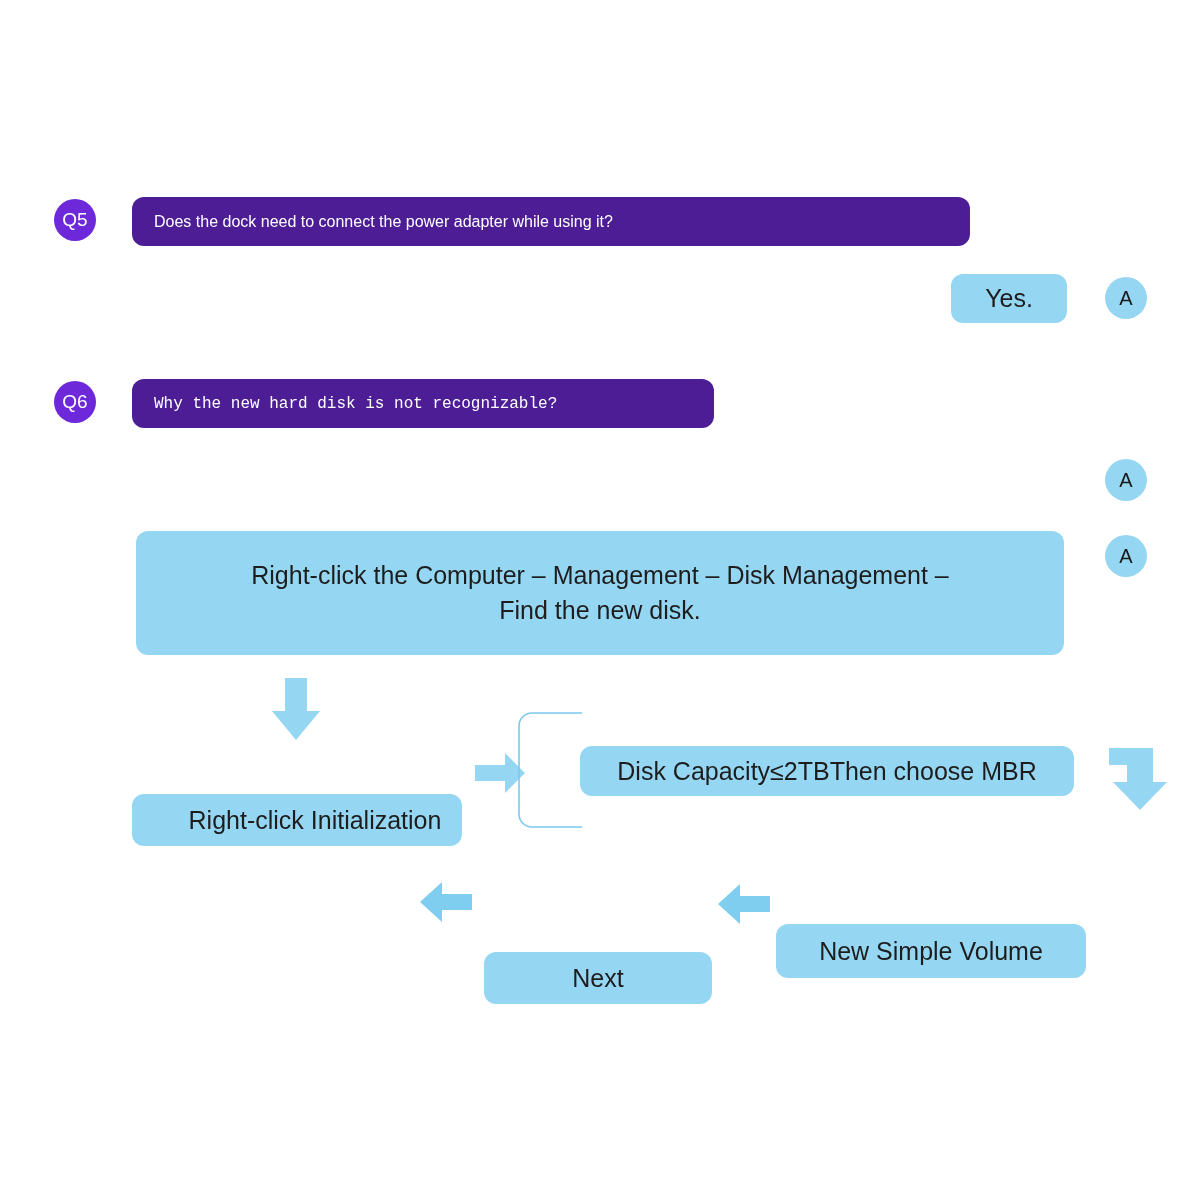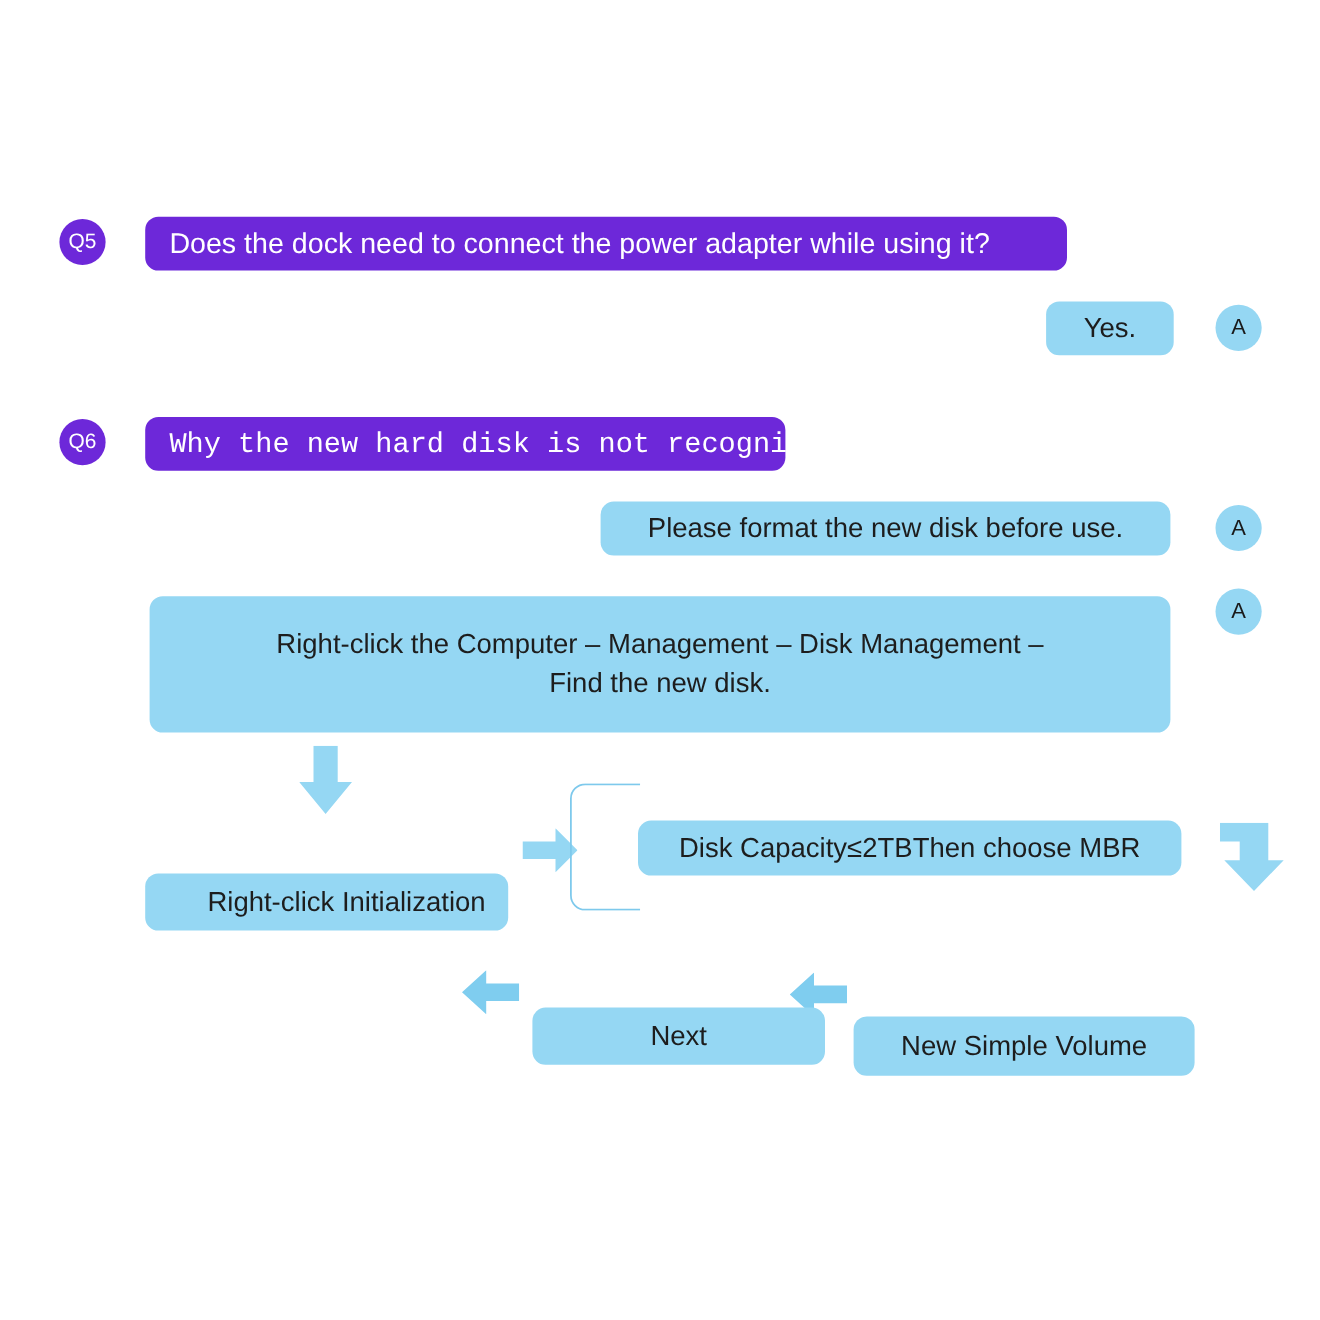--- a/index.html
+++ b/index.html
@@ -42,24 +42,24 @@
     border-radius: 50%;
     background: #95D7F3;
     color: #1a1a1a;
     font-size: 20px;
     display: flex;
     align-items: center;
     justify-content: center;
   }
   .q-bubble {
     position: absolute;
-    background: #6d28d9;
+    background: #4c1d95;
     color: #ffffff;
     border-radius: 12px;
-    font-size: 26px;
+    font-size: 16px;
     display: flex;
     align-items: center;
     padding: 4px 22px;
     box-sizing: border-box;
     white-space: nowrap;
   }
   .a-bubble {
     position: absolute;
     background: #95D7F3;
     color: #1d1d1d;
@@ -107,25 +107,24 @@
   <div class="q-bubble" style="left:132px; top:197px; width:838px; height:49px;">Does the dock need to connect the power adapter while using it?</div>
 
   <div class="a-bubble" style="left:951px; top:274px; width:116px; height:49px;">Yes.</div>
 
   <div class="a-badge" style="left:1105px; top:277px;">A</div>
 
   <div class="q-badge" style="left:54px; top:381px;">Q6</div>
 
   <div class="q-bubble" style="left:132px; top:379px; width:582px; height:49px;font-family:Liberation Mono, monospace;">Why the new hard disk is not recognizable?</div>
 
-  <div class="a-bubble" style="left:546px; top:456px; width:518px; height:49px;">Please format the new disk before use.</div>
 
   <div class="a-badge" style="left:1105px; top:459px;">A</div>
 
-  <div class="a-bubble" style="left:136px; top:542px; width:928px; height:124px; padding:16px 90px;">Right-click the Computer – Management – Disk Management – Find the new disk.</div>
+  <div class="a-bubble" style="left:136px; top:531px; width:928px; height:124px; padding:16px 90px;">Right-click the Computer – Management – Disk Management – Find the new disk.</div>
 
   <div class="a-badge" style="left:1105px; top:535px;">A</div>
 
   <div class="arrow" style="left:272px; top:678px;">
     <svg width="48" height="62" viewBox="0 0 48 62">
       <path d="M13 0 L35 0 L35 33 L48 33 L24 62 L0 33 L13 33 Z" fill="#95D7F3"></path>
     </svg>
   </div>
 
   <div class="flow-box" style="left:132px; top:746px; width:330px; height:52px;padding-left:36px;">Right-click Initialization</div>
@@ -152,21 +151,21 @@
   </div>
 
   <div class="flow-box" style="left:776px; top:876px; width:310px; height:54px;">New Simple Volume</div>
 
   <div class="arrow" style="left:718px; top:884px;">
     <svg width="52" height="40" viewBox="0 0 52 40">
       <path d="M52 12 L22 12 L22 0 L0 20 L22 40 L22 28 L52 28 Z" fill="#7FCDEF"></path>
     </svg>
   </div>
 
-  <div class="flow-box" style="left:484px; top:868px; width:266px; height:52px;">Next</div>
+  <div class="flow-box" style="left:484px; top:904px; width:228px; height:52px;">Next</div>
 
   <div class="arrow" style="left:420px; top:882px;">
     <svg width="52" height="40" viewBox="0 0 52 40">
       <path d="M52 12 L22 12 L22 0 L0 20 L22 40 L22 28 L52 28 Z" fill="#7FCDEF"></path>
     </svg>
   </div>
 
 
 </div>
 

